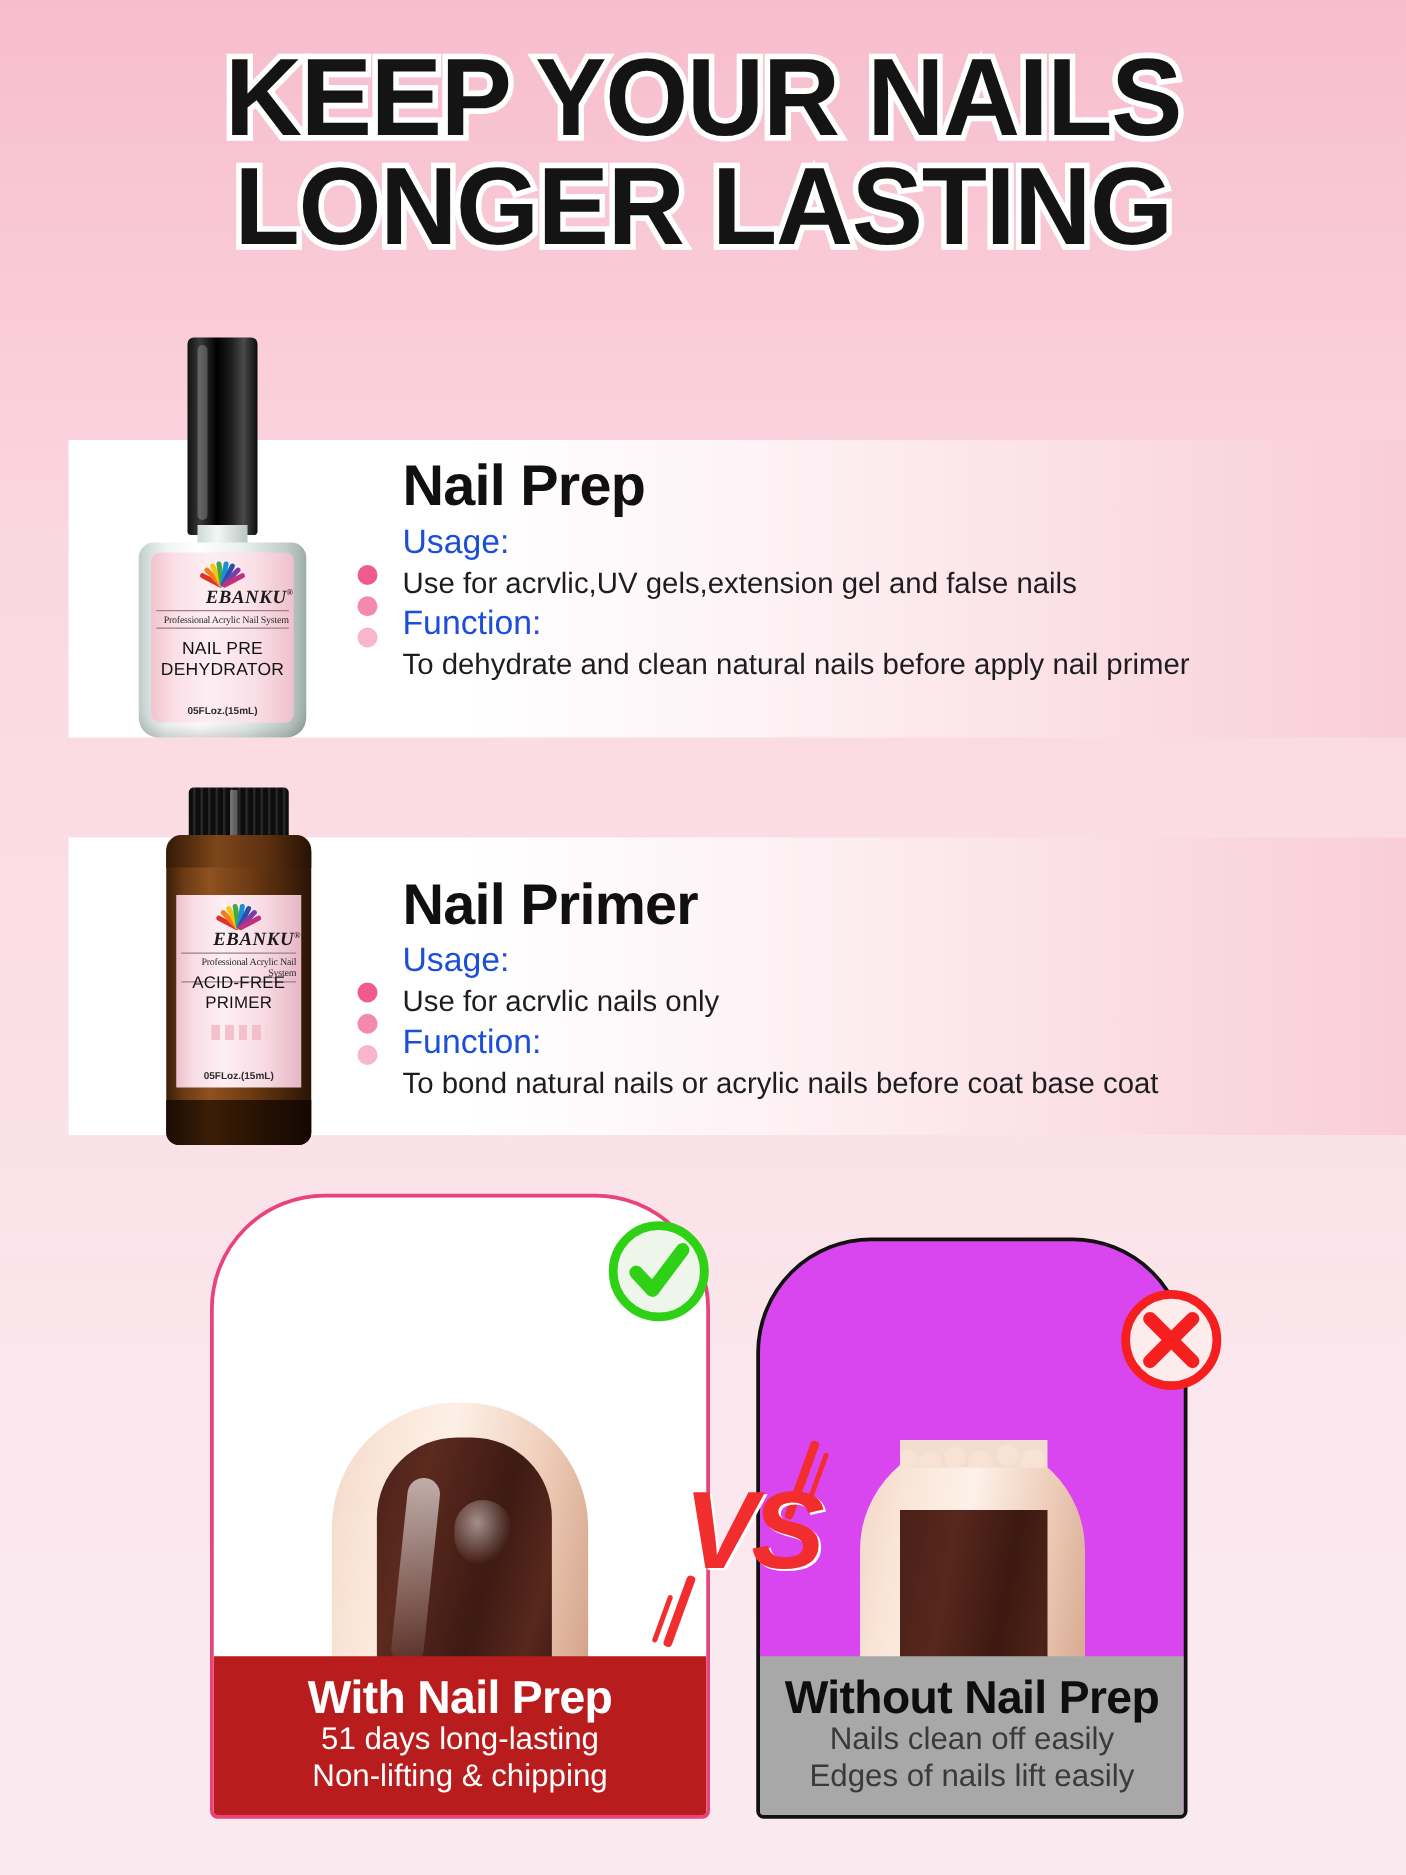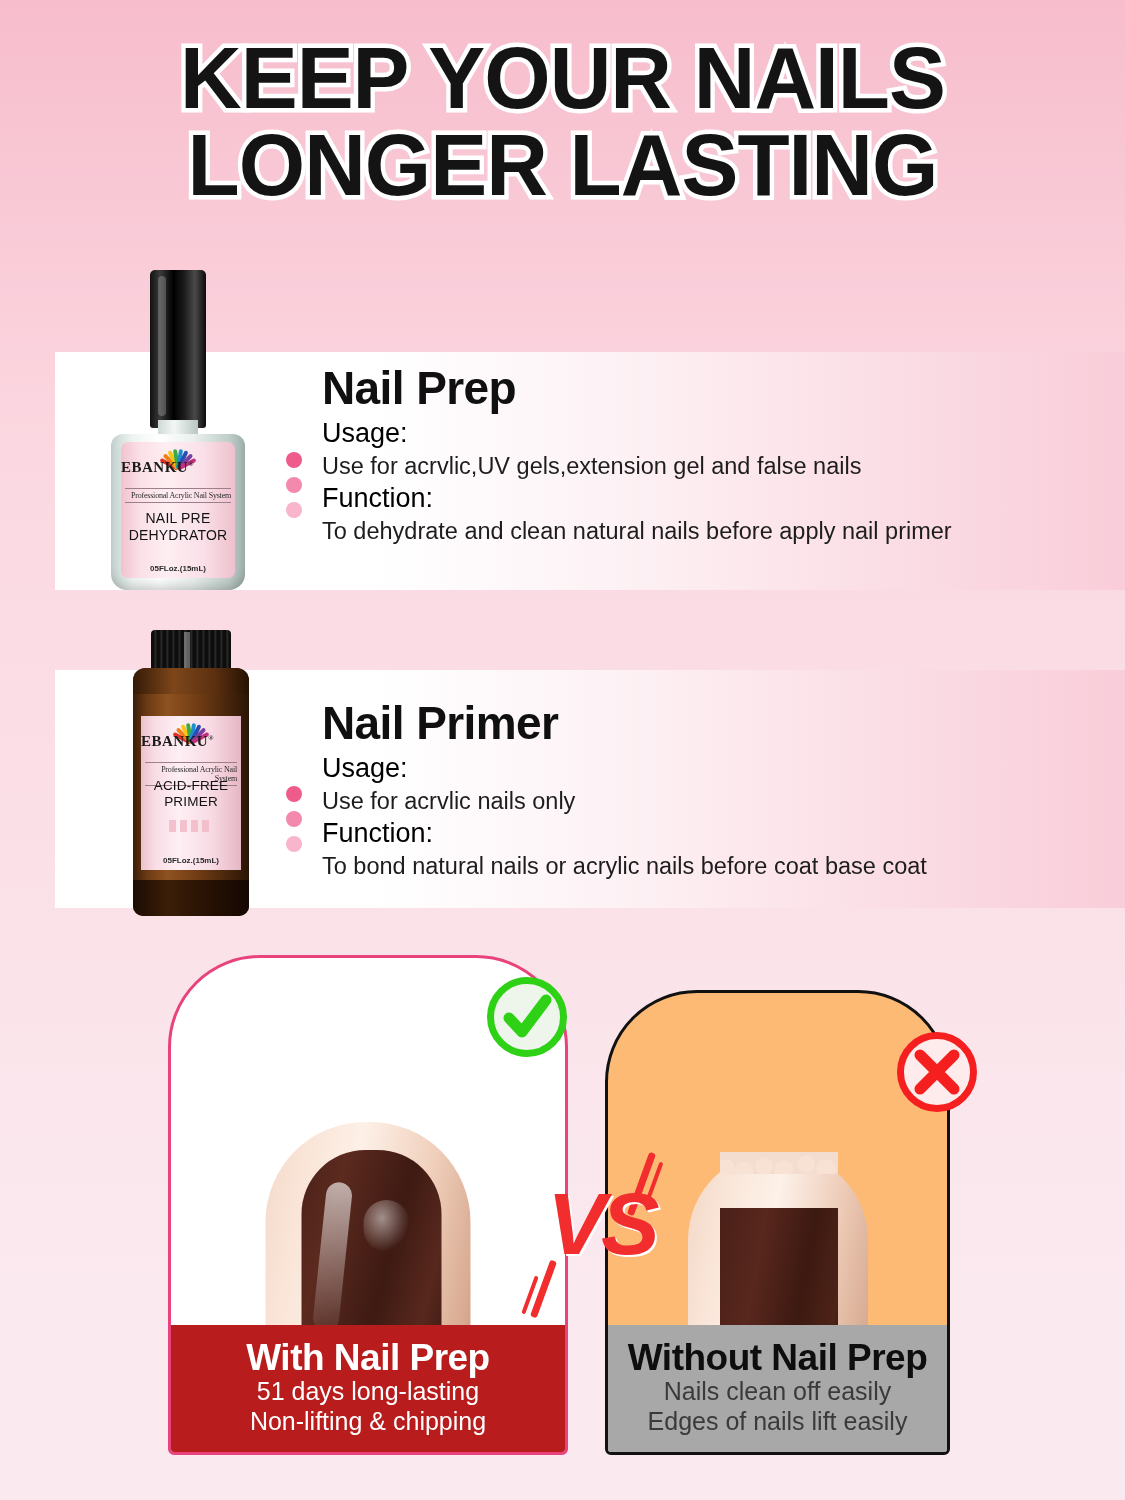--- a/index.html
+++ b/index.html
@@ -78,57 +78,57 @@
     position:absolute;left:18px;top:86px;width:100px;height:154px;
     background:linear-gradient(90deg,#ecc1cd 0%,#f9dde6 14%,#fdeff3 38%,#f8dbe4 70%,#e6b6c4 100%);
   }
   .b2-base{position:absolute;left:10px;top:250px;width:116px;height:36px;border-radius:0 0 10px 10px;
     background:linear-gradient(90deg,#1b0c03,#3b1e07 30%,#241003 70%,#140802);}
 
   
   .lbl-logo{position:absolute;left:0;right:0;top:5px;height:23px;}
   .fan{position:relative;width:44px;height:22px;margin:0 auto;}
   .fan i{position:absolute;left:20px;bottom:0;width:4px;height:20px;border-radius:2px;transform-origin:50% 100%;display:block;}
-  .lbl-brand{position:absolute;left:0;right:0;top:17px;text-align:left;
-    font-family:"Liberation Serif","DejaVu Serif",serif;font-weight:bold;font-size:15px;color:#1b1b1b;letter-spacing:.5px;}
+  .lbl-brand{position:absolute;left:0;right:0;top:28px;text-align:right;
+    font-family:"Liberation Serif","DejaVu Serif",serif;font-weight:bold;font-size:15px;color:#1b1b1b;letter-spacing:.5px;font-style:italic;}
   .lbl-brand sup{font-size:7px;vertical-align:super;}
   .lbl-sub{position:absolute;left:4px;right:4px;top:46px;text-align:right;font-size:8px;color:#2a2a2a;
     font-family:"Liberation Serif","DejaVu Serif",serif;
     border-top:1px solid #9c7f88;border-bottom:1px solid #9c7f88;padding:2px 0;letter-spacing:-.2px;}
   .lbl-name{position:absolute;left:2px;right:2px;top:68px;text-align:center;font-size:14px;color:#121212;
     line-height:1.18;letter-spacing:.2px;}
   .lbl-vol{position:absolute;left:0;right:0;bottom:5px;text-align:center;font-size:8px;color:#2b2b2b;font-weight:bold;}
   .b2-label .lbl-name{font-size:13.5px;top:62px;}
   .b2-label .lbl-swatch{position:absolute;left:28px;right:28px;top:104px;height:12px;
     background:repeating-linear-gradient(90deg,#f2b9c8 0 7px,transparent 7px 11px);opacity:.85;}
 
   
   .card-text{position:absolute;z-index:4;}
   #text1{left:322px;top:365px;}
   #text2{left:322px;top:700px;}
   .card-title{font-size:46px;font-weight:bold;color:#101010;letter-spacing:-.6px;line-height:1;margin-bottom:5px;}
-  .row-label{font-size:27px;color:#000000;line-height:1.28;}
+  .row-label{font-size:27px;color:#1d4ed8;line-height:1.28;}
   .row-text{font-size:23.5px;color:#1d1d1d;line-height:1.3;}
 
   .dots{position:absolute;z-index:6;width:18px;}
   #dots1{left:286px;top:452px;}
   #dots2{left:286px;top:786px;}
   .dots span{display:block;width:16px;height:16px;border-radius:50%;background:#ef5c8c;margin-bottom:9px;}
   .dots span:nth-child(2){opacity:.72;}
   .dots span:nth-child(3){opacity:.45;}
 
   
   .panel{position:absolute;overflow:visible;}
   #panelL{left:168px;top:955px;width:400px;height:500px;}
   #panelR{left:605px;top:990px;width:345px;height:465px;}
 
   .arch{position:absolute;left:0;top:0;width:100%;height:100%;
     border-radius:92px 92px 6px 6px;overflow:hidden;box-sizing:border-box;}
   #panelL .arch{background:#ffffff;border:3px solid #e8437c;}
-  #panelR .arch{background:#fdba74;border:3px solid #111111;}
+  #panelR .arch{background:#d946ef;border:3px solid #111111;}
 
   .finger{position:absolute;bottom:0;left:50%;transform:translateX(-50%);}
   
   #fingerL{width:205px;height:330px;}
   #fingerL .skin{position:absolute;left:0;bottom:0;width:205px;height:330px;border-radius:100px 100px 24px 24px;
     background:linear-gradient(100deg,#f3d9c9 0%,#fae5d8 18%,#fdf0e7 38%,#f0d0bc 66%,#d9ab92 88%,#c1907a 100%);}
   #fingerL .nail{position:absolute;left:36px;bottom:34px;width:140px;height:268px;border-radius:64px 64px 30px 30px;
     background:linear-gradient(105deg,#4a2119 0%,#5c2a1f 22%,#3d1a13 55%,#58281d 78%,#33150f 100%);}
   #fingerL .gloss{position:absolute;left:54px;bottom:120px;width:26px;height:150px;border-radius:20px;
     background:linear-gradient(180deg,rgba(255,255,255,.62),rgba(255,255,255,.06));transform:rotate(6deg);}

